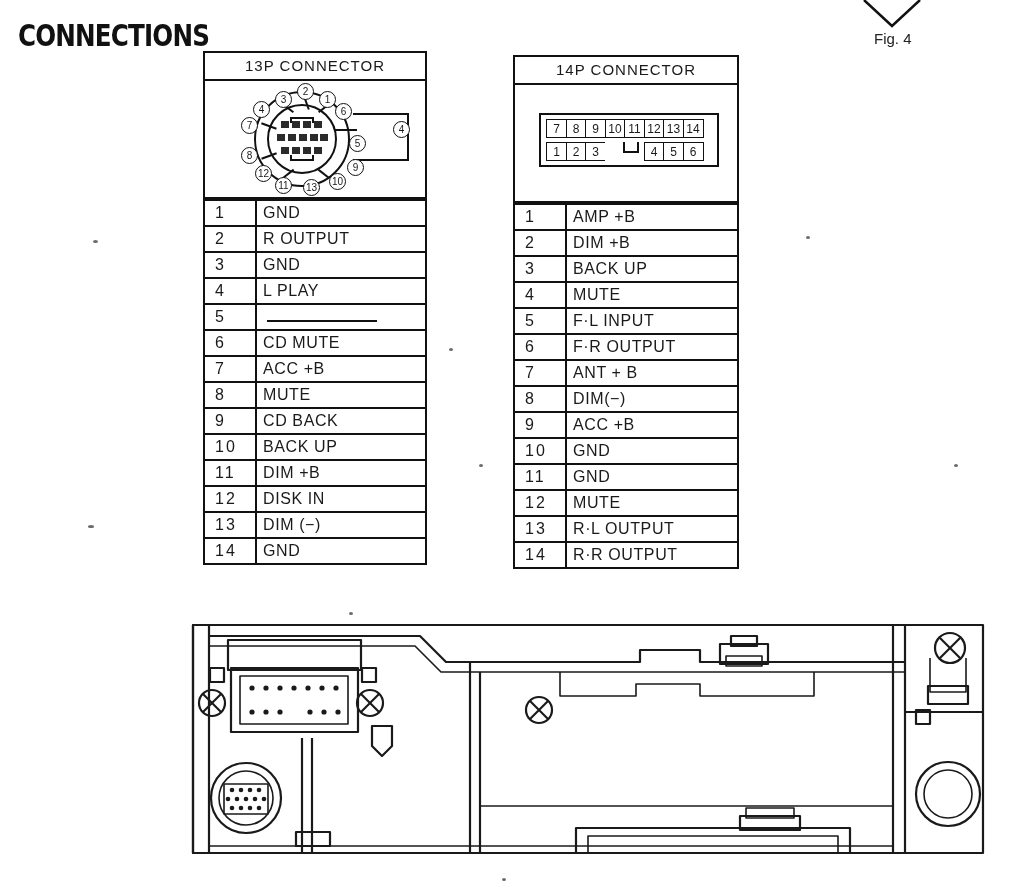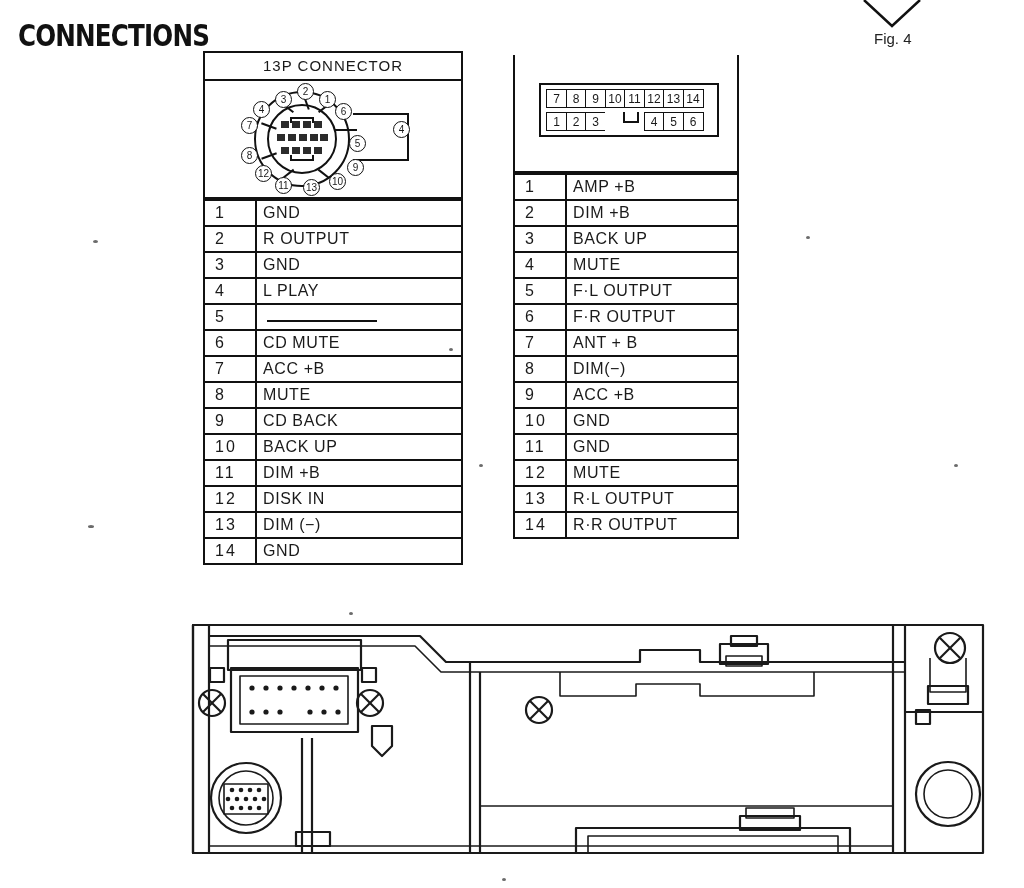--- a/index.html
+++ b/index.html
@@ -214,21 +214,21 @@
 </head>
 <body>
 
 <div id="page-title">CONNECTIONS</div>
 
 <svg id="fig-arrow" viewBox="0 0 60 30">
   <path d="M2 0 L30 26 L58 0" fill="none" stroke="#111" stroke-width="2.5"></path>
 </svg>
 <div id="fig-label">Fig. 4</div>
 
-<div class="conn-block" id="conn13" style="left:203px; top:51px; width:260px;">
+<div class="conn-block" id="conn13" style="left:203px; top:51px; width:224px;">
 
   <div class="conn-title">13P CONNECTOR</div>
 
   <div class="conn-art" id="conn13-art">
 
     <div class="tab-rect" style="left:148px; top:32px; width:56px; height:48px; border-left:0;"></div>
 
     <div class="round-outer"></div>
     <div class="round-inner"></div>
 
@@ -335,20 +335,21 @@
       <tr>
           <td class="num">14</td>
           <td>GND</td>
         </tr>
     </tbody>
   </table>
 </div>
 
 <div class="conn-block" id="conn14" style="left:513px; top:55px; width:226px;">
 
+  <div class="conn-title">14P  CONNECTOR</div>
 
   <div class="conn-art" id="conn14-art">
     <div class="rect-shell">
       <div class="rect-row" style="top:4px;">
         <div class="rect-cell">7</div>
         <div class="rect-cell">8</div>
         <div class="rect-cell">9</div>
         <div class="rect-cell">10</div>
         <div class="rect-cell">11</div>
         <div class="rect-cell">12</div>
@@ -384,21 +385,21 @@
       <tr>
           <td class="num">3</td>
           <td>BACK UP</td>
         </tr>
       <tr>
           <td class="num">4</td>
           <td>MUTE</td>
         </tr>
       <tr>
           <td class="num">5</td>
-          <td>F·L OUTPUT</td>
+          <td>F·L INPUT</td>
         </tr>
       <tr>
           <td class="num">6</td>
           <td>F·R OUTPUT</td>
         </tr>
       <tr>
           <td class="num">7</td>
           <td>ANT  + B</td>
         </tr>
       <tr>

